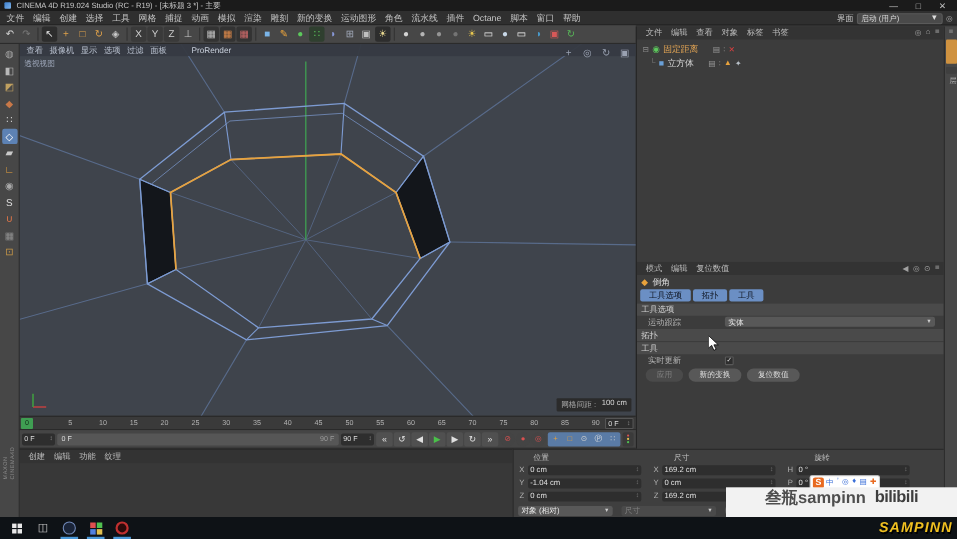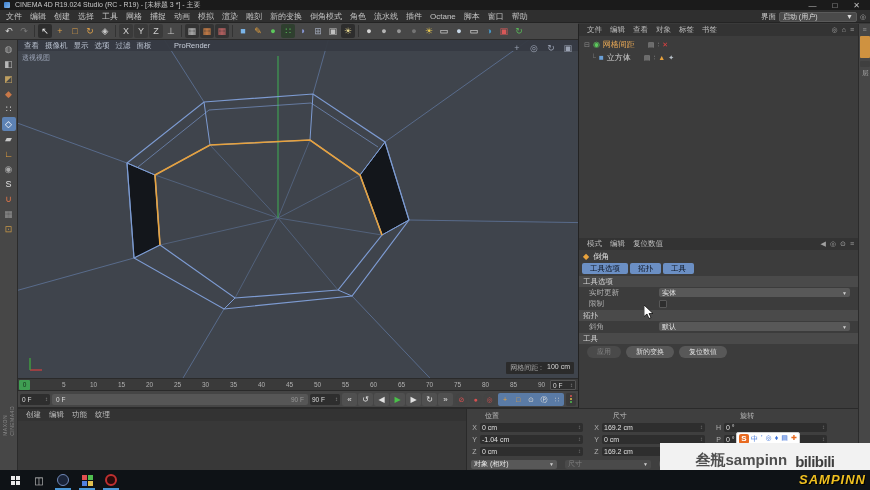--- a/index.html
+++ b/index.html
@@ -125,21 +125,21 @@
   .tbicon{width:22px;height:20px;display:flex;align-items:center;justify-content:center;position:relative}
   .winlogo{width:9px;height:9px;display:grid;grid-template-columns:1fr 1fr;grid-template-rows:1fr 1fr;gap:1px}
   .winlogo i{background:#e8e8e8;display:block}
   .tapp::after{content:"";position:absolute;left:3px;right:3px;bottom:0;height:2px;background:#4a98d8}
   .c4dapp{width:12px;height:12px;border-radius:50%;background:#1a2438;border:1px solid #7088b8}
   .gridapp{width:11px;height:11px;display:grid;grid-template-columns:1fr 1fr;grid-template-rows:1fr 1fr;gap:1px}
   .gridapp i{display:block}
   .recapp{width:12px;height:12px;border-radius:50%;background:#2a0a0a;border:2px solid #c03030}
   
   .wm{position:absolute;left:660px;top:443px;width:210px;height:27px;background:#f2f2f2;
-      display:flex;align-items:flex-end;justify-content:center;gap:8px;z-index:6}
+      display:flex;align-items:flex-start;justify-content:center;gap:8px;z-index:6}
   .wmname{font-size:15px;font-weight:bold;color:#4e4e4e}
   .wmlogo{font-size:15px;font-weight:800;color:#3e3e3e;letter-spacing:-.5px}
   .sampinn{position:absolute;right:4px;top:472px;font-size:13px;font-weight:800;font-style:italic;
            color:#f0c020;letter-spacing:1px;text-shadow:1px 1px 0 #000;z-index:7}
   .sogou{position:absolute;left:736px;top:432px;height:13px;background:#fff;border:1px solid #d0d0d0;
          border-radius:2px;display:flex;align-items:center;gap:2px;padding:0 2px;z-index:6}
   .slogo{width:10px;height:10px;background:#e86a20;border-radius:2px;color:#fff;font-size:8px;
          font-weight:bold;display:flex;align-items:center;justify-content:center}
   .sogou .si{font-size:7px;color:#4a6fa5}
   .cursor{position:absolute;left:644px;top:305px;z-index:9}
@@ -165,21 +165,21 @@
       <span class="mi">创建</span>
       <span class="mi">选择</span>
       <span class="mi">工具</span>
       <span class="mi">网格</span>
       <span class="mi">捕捉</span>
       <span class="mi">动画</span>
       <span class="mi">模拟</span>
       <span class="mi">渲染</span>
       <span class="mi">雕刻</span>
       <span class="mi">新的变换</span>
-      <span class="mi">倒角模式</span>
+      <span class="mi">运动图形</span>
       <span class="mi">角色</span>
       <span class="mi">流水线</span>
       <span class="mi">插件</span>
       <span class="mi">Octane</span>
       <span class="mi">脚本</span>
       <span class="mi">窗口</span>
       <span class="mi">帮助</span>
     </div>
   <div class="ifacecluster">
     <span>界面</span>
@@ -336,21 +336,21 @@
       <span class="ricons" style="pointer-events:auto">
         <span>◎</span>
         <span>⌂</span>
         <span>≡</span>
       </span>
     </div>
     <div class="omtree">
       <div class="omrow">
         <span style="color:#888;font-size:7px">⊟</span>
         <span style="color:#5cc85c;font-size:8px">◉</span>
-        <span class="nm" style="color:#e8a855">网格间距</span>
+        <span class="nm" style="color:#e8a855">固定距离</span>
         <span class="omicons">
           <span style="color:#999">▤</span>
           <span style="color:#888">∶</span>
           <span style="color:#e04040">✕</span>
         </span>
       </div>
       <div class="omrow" style="padding-left:12px">
         <span style="color:#777;font-size:7px">└</span>
         <span style="color:#6aa0d8;font-size:8px">■</span>
         <span class="nm" style="color:#d6d6d6">立方体</span>
@@ -382,41 +382,34 @@
     </div>
     <div class="amtabs">
       <span class="tab">工具选项</span>
       <span class="tab">拓扑</span>
       <span class="tab">工具</span>
     </div>
 
     <div class="ambody">
       <div class="sect">工具选项</div>
       <div class="arow">
-        <span class="alabel">实时更新</span>
+        <span class="alabel">运动跟踪</span>
         <span class="drop">
           <span>实体</span>
           <span class="da">▼</span>
         </span>
       </div>
+
+      <div class="sect">拓扑</div>
+
+      <div class="sect">工具</div>
       <div class="arow">
-        <span class="alabel">限制</span>
-        <span class="chk"></span>
-      </div>
-
-      <div class="sect">拓扑</div>
-      <div class="arow">
-        <span class="alabel">斜角</span>
-        <span class="drop">
-          <span>默认</span>
-          <span class="da">▼</span>
-        </span>
-      </div>
-
-      <div class="sect">工具</div>
+        <span class="alabel">实时更新</span>
+        <span class="chk">✓</span>
+      </div>
       <div class="btnrow">
         <span class="pill dim">应用</span>
         <span class="pill">新的变换</span>
         <span class="pill">复位数值</span>
       </div>
     </div>
   </div>
 
   <div class="rstrip">
     <span style="color:#999;font-size:7px">≡</span>

